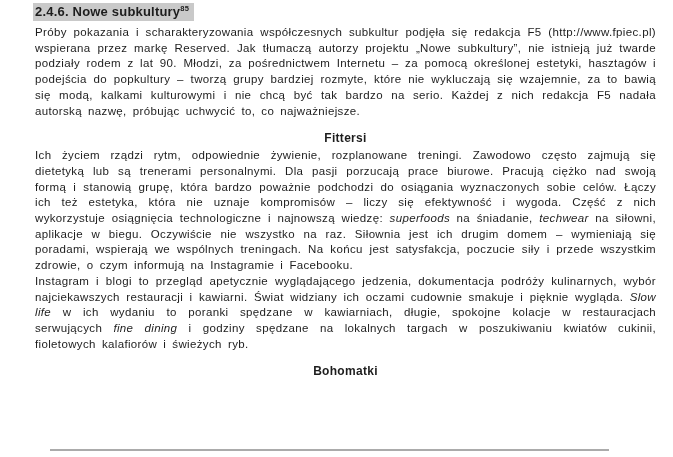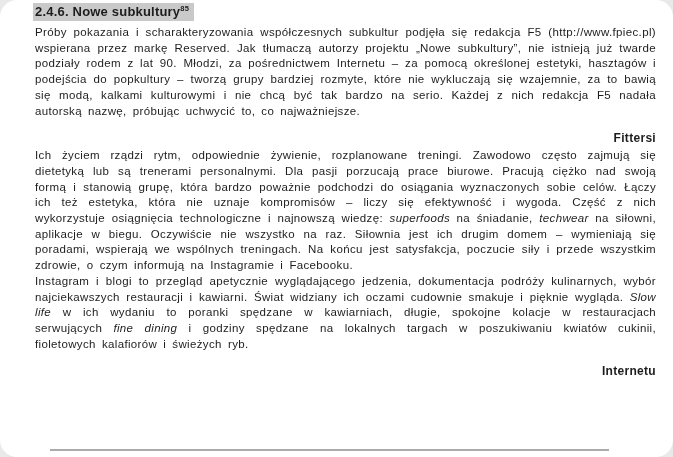--- a/index.html
+++ b/index.html
@@ -11,21 +11,20 @@
   html,body{margin:0;padding:0;background:#e9e9e9;}
   .page{
     position:relative;
     width:673px;height:457px;
     background:var(--bg);
     box-sizing:border-box;
     padding:3px 17px 0 35px;
     overflow:hidden;
     font-family:"Liberation Sans","DejaVu Sans",sans-serif;
     color:var(--text);
-    border-radius:17px;
   }
   .body-text{
     font-size:11.5px;
     line-height:15.7px;
     letter-spacing:0.35px;
     word-spacing:2.6px;
     text-align:justify;
   }
   h1.sec-heading{
     font-size:13px;
@@ -47,21 +46,21 @@
     line-height:0;
   }
   p.par{margin:0;}
   p.intro{}
   h2.sub-heading{
     font-size:12px;
     line-height:15px;
     font-weight:bold;
     margin:12px 0 2px 0;
     letter-spacing:0.3px;
-    text-align:right;
+    text-align:center;
   }
   p.cont{text-align-last:justify;}
   i{font-style:italic;}
   .foot-rule{
     position:absolute;
     left:50px;
     top:449px;
     width:559px;
     height:2px;
     background:var(--rule);
@@ -76,17 +75,17 @@
     <span class="hl"><span>2.4.6. Nowe subkultury</span><sup class="fn">85</sup></span>
   </h1>
 
   <p class="body-text par intro"><span>Próby pokazania i scharakteryzowania współczesnych subkultur podjęła się redakcja F5 (http://www.fpiec.pl) wspierana przez markę Reserved. Jak tłumaczą autorzy projektu „Nowe subkultury”, nie istnieją już twarde podziały rodem z lat 90. Młodzi, za pośrednictwem Internetu – za pomocą określonej estetyki, hasztagów i podejścia do popkultury – tworzą grupy bardziej rozmyte, które nie wykluczają się wzajemnie, za to bawią się modą, kalkami kulturowymi i nie chcą być tak bardzo na serio. Każdej z nich redakcja F5 nadała autorską nazwę, próbując uchwycić to, co najważniejsze.</span></p>
 
   <h2 class="sub-heading">Fittersi</h2>
   <p class="body-text par"><span>Ich życiem rządzi rytm, odpowiednie żywienie, rozplanowane treningi. Zawodowo często zajmują się dietetyką lub są trenerami personalnymi. Dla pasji porzucają prace biurowe. Pracują ciężko nad swoją formą i stanowią grupę, która bardzo poważnie podchodzi do osiągania wyznaczonych sobie celów. Łączy ich też estetyka, która nie uznaje kompromisów – liczy się efektywność i wygoda. Część z nich wykorzystuje osiągnięcia technologiczne i najnowszą wiedzę: </span><i>superfoods</i><span> na śniadanie, </span><i>techwear</i><span> na siłowni, aplikacje w biegu. Oczywiście nie wszystko na raz. Siłownia jest ich drugim domem – wymieniają się poradami, wspierają we wspólnych treningach. Na końcu jest satysfakcja, poczucie siły i przede wszystkim zdrowie, o czym informują na Instagramie i Facebooku.</span></p>
 
   <p class="body-text par"><span>Instagram i blogi to przegląd apetycznie wyglądającego jedzenia, dokumentacja podróży kulinarnych, wybór najciekawszych restauracji i kawiarni. Świat widziany ich oczami cudownie smakuje i pięknie wygląda. </span><i>Slow life</i><span> w ich wydaniu to poranki spędzane w kawiarniach, długie, spokojne kolacje w restauracjach serwujących </span><i>fine dining</i><span> i godziny spędzane na lokalnych targach w poszukiwaniu kwiatów cukinii, fioletowych kalafiorów i świeżych ryb.</span></p>
 
-  <h2 class="sub-heading">Internetu</h2>
+  <h2 class="sub-heading">Bohomatki</h2>
 
   <div class="foot-rule"></div>
 
 </div>
 
 </body></html>

